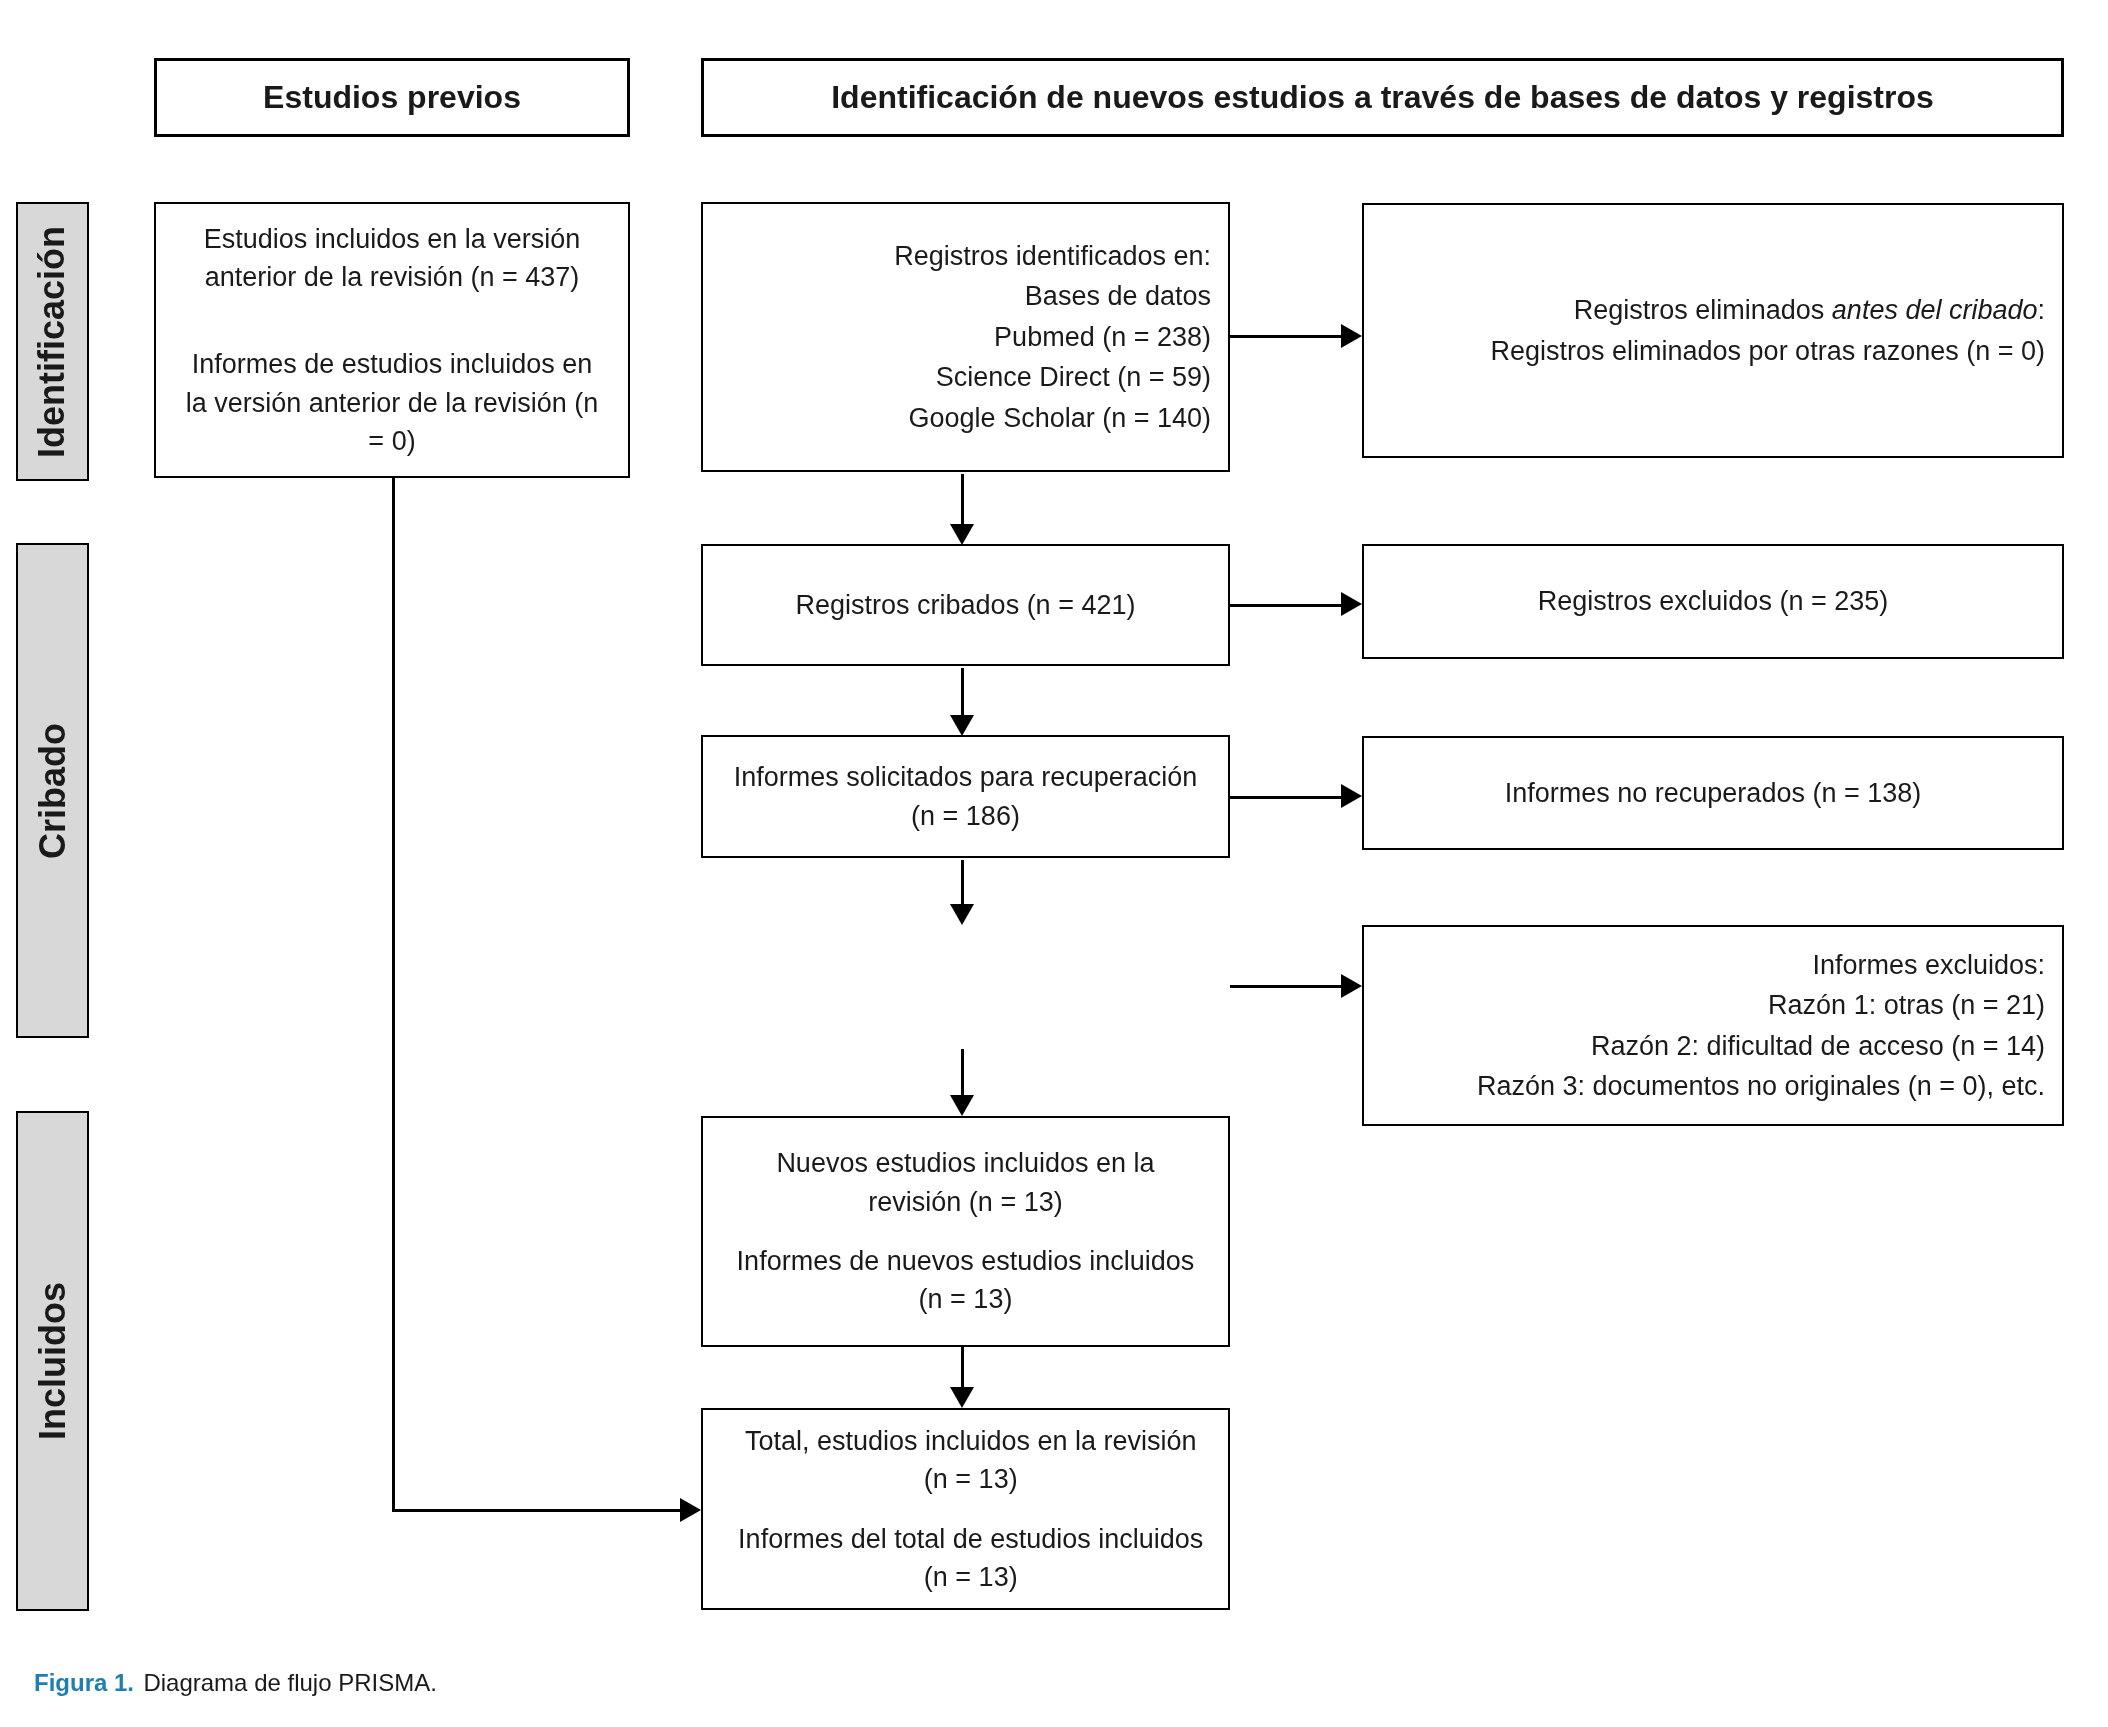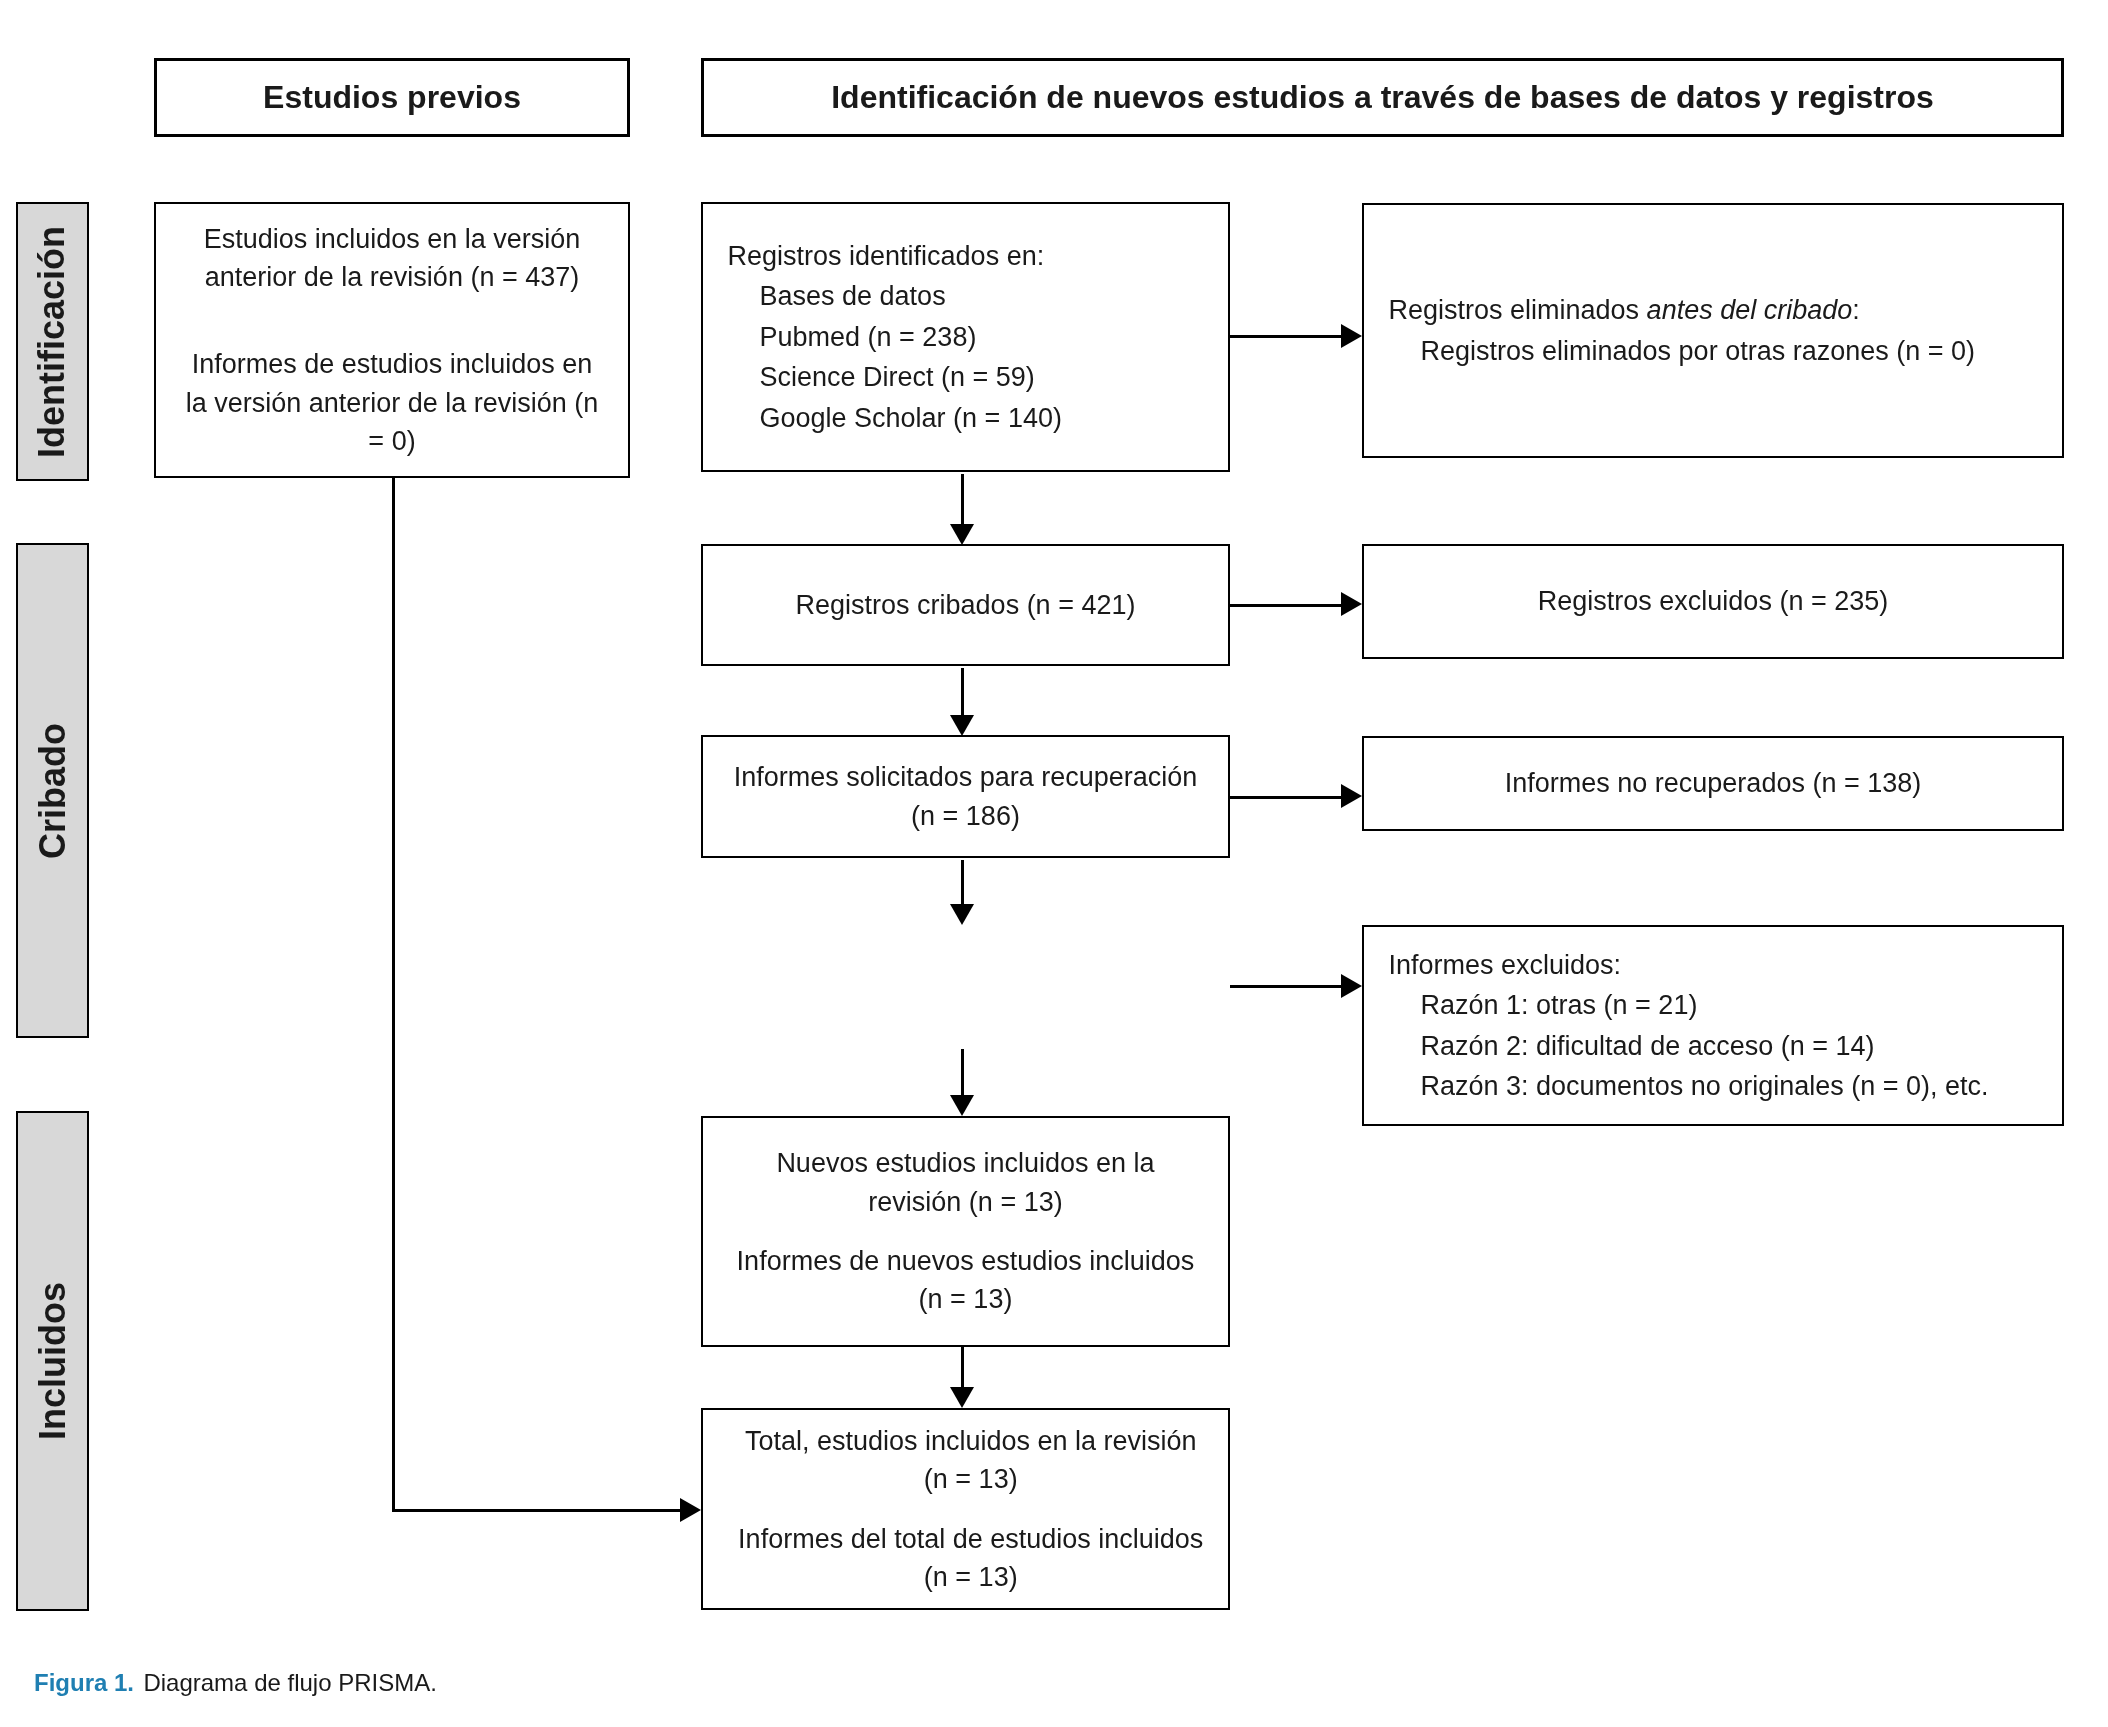--- a/index.html
+++ b/index.html
@@ -1,20 +1,20 @@
 <!DOCTYPE html>
 <html style="font-size:15px"><head>
 <meta charset="utf-8">
 <style>
   * { margin:0; padding:0; box-sizing:border-box; }
   html,body { background:#ffffff; }
   body { font-family:"Liberation Sans", sans-serif; color:#1a1a1a; }
   .canvas { position:relative; width:2108px; height:1728px; background:#ffffff; overflow:hidden; }
 
-  .box { position:absolute; border:2.8px solid #000; background:#fff; }
+  .box { position:absolute; border:2.8px solid #000; background:#fff;align-items:flex-end; }
   .hdr { border-width:3.8px; display:flex; align-items:center; justify-content:center;
          text-align:center; font-weight:bold; font-size:32px; }
   .center { display:flex; flex-direction:column; align-items:center; justify-content:center;
             text-align:center; font-size:27px; line-height:1.42; padding:9.4px 24.5px; }
   .center .para + .para { margin-top:21px; }
   .leftlist { display:flex; flex-direction:column; justify-content:center;
               font-size:27px; line-height:1.5; padding:9.4px 17px 9.4px 24.5px; }
   .leftlist .ind { padding-left:32px; }
 
   .stage { position:absolute; background:#d8d8d8; border:2.8px solid #000;
@@ -38,21 +38,21 @@
   #stage-crib  { left:16px; top:543px;  width:73px; height:495px; }
   #stage-incl  { left:16px; top:1111px; width:73px; height:500px; }
 
   
   #box-prev      { left:154px;  top:202px;  width:476px; height:276px;gap:28px; }
   #box-identified{ left:701px;  top:202px;  width:529px; height:270px; }
   #box-removed   { left:1362px; top:203px;  width:702px; height:255px; }
   #box-screened  { left:701px;  top:544px;  width:529px; height:122px; }
   #box-excluded  { left:1362px; top:544px;  width:702px; height:115px; }
   #box-sought    { left:701px;  top:735px;  width:529px; height:123px; }
-  #box-notretr   { left:1362px; top:736px;  width:702px; height:95px; }
+  #box-notretr   { left:1362px; top:736px;  width:702px; height:114px; }
   #box-assessed  { left:701px;  top:925px;  width:529px; height:123px; }
   #box-repexcl   { left:1362px; top:925px;  width:702px; height:201px; }
   #box-new       { left:701px;  top:1116px; width:529px; height:231px; }
   #box-total     { left:701px;  top:1408px; width:529px; height:202px;padding-left:35px; }
 
   
   #v1 { left:961px; top:474px;  width:2.8px; height:52px; }
   #v1h{ left:950px; top:524px; }
   #v2 { left:961px; top:668px;  width:2.8px; height:49px; }
   #v2h{ left:950px; top:715px; }

